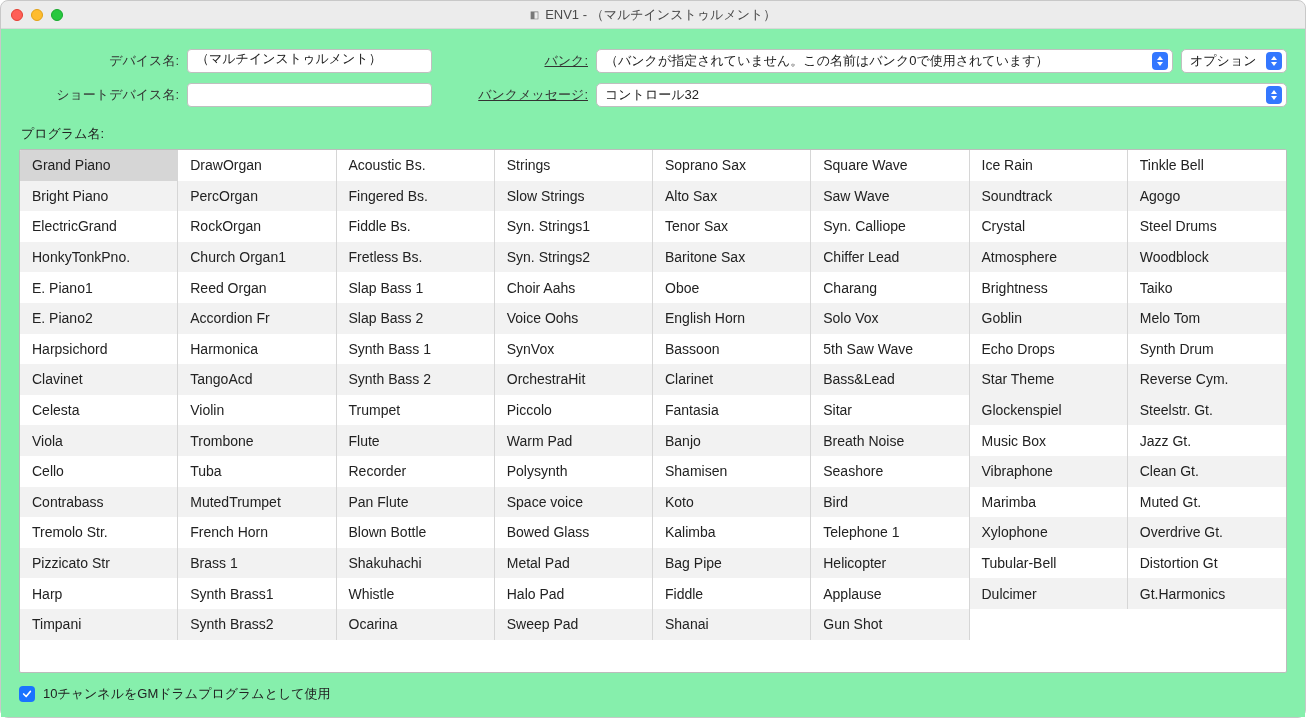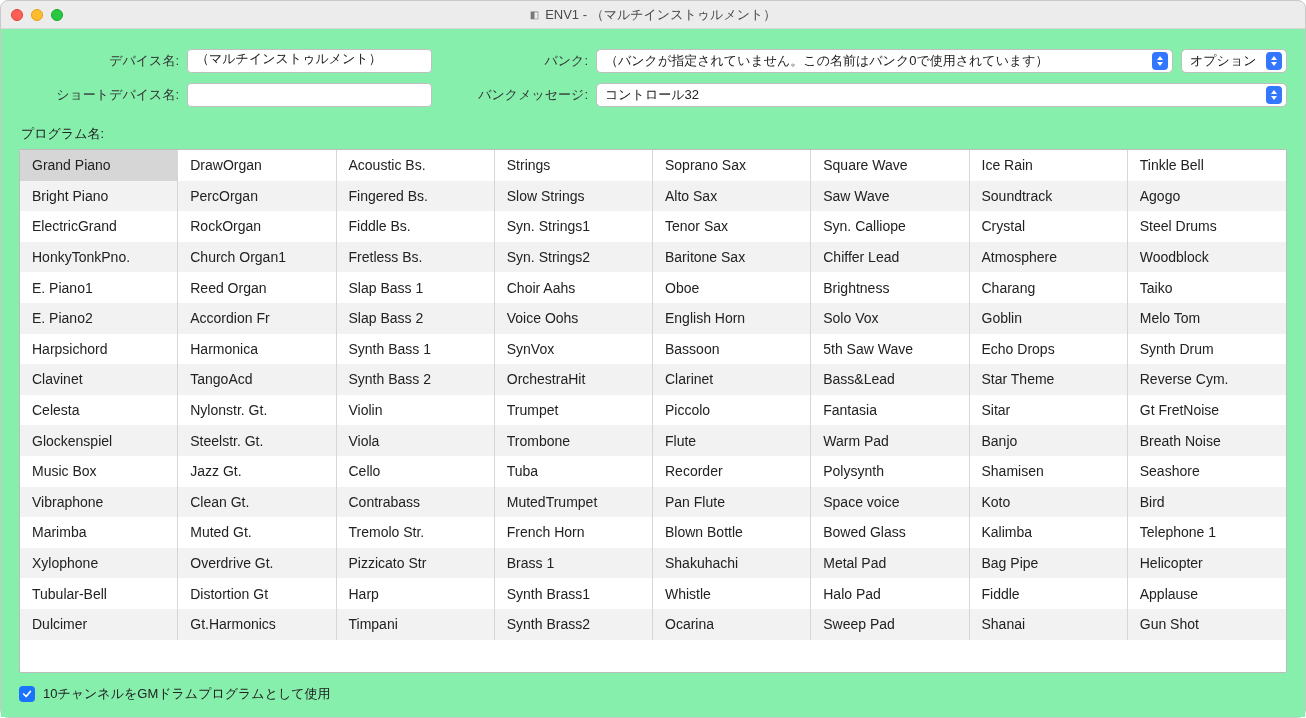--- a/index.html
+++ b/index.html
@@ -50,21 +50,21 @@
   padding: 20px 18px 14px 18px;
   background: #86efac;
   display: flex;
   flex-direction: column;
 }
 .form-rows { display: flex; flex-direction: column; gap: 10px; margin-bottom: 14px; }
 .row { display: flex; align-items: center; gap: 8px; }
 .lbl { text-align: right; font-size: 13px; color: #333; }
 .lbl.c1 { width: 160px; }
 .lbl.c2 { width: 160px; }
-.lbl.b1 { width: 120px; margin-left: 28px; }
+.lbl.b1 { width: 120px; margin-left: 28px; text-decoration: underline; }
 .textfield {
   background: #fff;
   border: 1px solid #bfbfbf;
   border-radius: 4px;
   height: 24px;
   padding: 0 8px;
   font-size: 13px;
   color: #222;
   display: flex;
   align-items: flex-start;
@@ -237,22 +237,22 @@
           <div class="prog-cell alt">Syn. Strings2</div>
           <div class="prog-cell alt">Baritone Sax</div>
           <div class="prog-cell alt">Chiffer Lead</div>
           <div class="prog-cell alt">Atmosphere</div>
           <div class="prog-cell alt">Woodblock</div>
           <div class="prog-cell">E. Piano1</div>
           <div class="prog-cell">Reed Organ</div>
           <div class="prog-cell">Slap Bass 1</div>
           <div class="prog-cell">Choir Aahs</div>
           <div class="prog-cell">Oboe</div>
+          <div class="prog-cell">Charang</div>
           <div class="prog-cell">Brightness</div>
-          <div class="prog-cell">Charang</div>
           <div class="prog-cell">Taiko</div>
           <div class="prog-cell alt">E. Piano2</div>
           <div class="prog-cell alt">Accordion Fr</div>
           <div class="prog-cell alt">Slap Bass 2</div>
           <div class="prog-cell alt">Voice Oohs</div>
           <div class="prog-cell alt">English Horn</div>
           <div class="prog-cell alt">Solo Vox</div>
           <div class="prog-cell alt">Goblin</div>
           <div class="prog-cell alt">Melo Tom</div>
           <div class="prog-cell">Harpsichord</div>
@@ -265,27 +265,25 @@
           <div class="prog-cell">Synth Drum</div>
           <div class="prog-cell alt">Clavinet</div>
           <div class="prog-cell alt">TangoAcd</div>
           <div class="prog-cell alt">Synth Bass 2</div>
           <div class="prog-cell alt">OrchestraHit</div>
           <div class="prog-cell alt">Clarinet</div>
           <div class="prog-cell alt">Bass&amp;Lead</div>
           <div class="prog-cell alt">Star Theme</div>
           <div class="prog-cell alt">Reverse Cym.</div>
           <div class="prog-cell">Celesta</div>
-          <div class="prog-cell">Nylonstr. Gt.</div>
           <div class="prog-cell">Violin</div>
           <div class="prog-cell">Trumpet</div>
           <div class="prog-cell">Piccolo</div>
           <div class="prog-cell">Fantasia</div>
           <div class="prog-cell">Sitar</div>
-          <div class="prog-cell">Gt FretNoise</div>
           <div class="prog-cell alt">Glockenspiel</div>
           <div class="prog-cell alt">Steelstr. Gt.</div>
           <div class="prog-cell alt">Viola</div>
           <div class="prog-cell alt">Trombone</div>
           <div class="prog-cell alt">Flute</div>
           <div class="prog-cell alt">Warm Pad</div>
           <div class="prog-cell alt">Banjo</div>
           <div class="prog-cell alt">Breath Noise</div>
           <div class="prog-cell">Music Box</div>
           <div class="prog-cell">Jazz Gt.</div>

